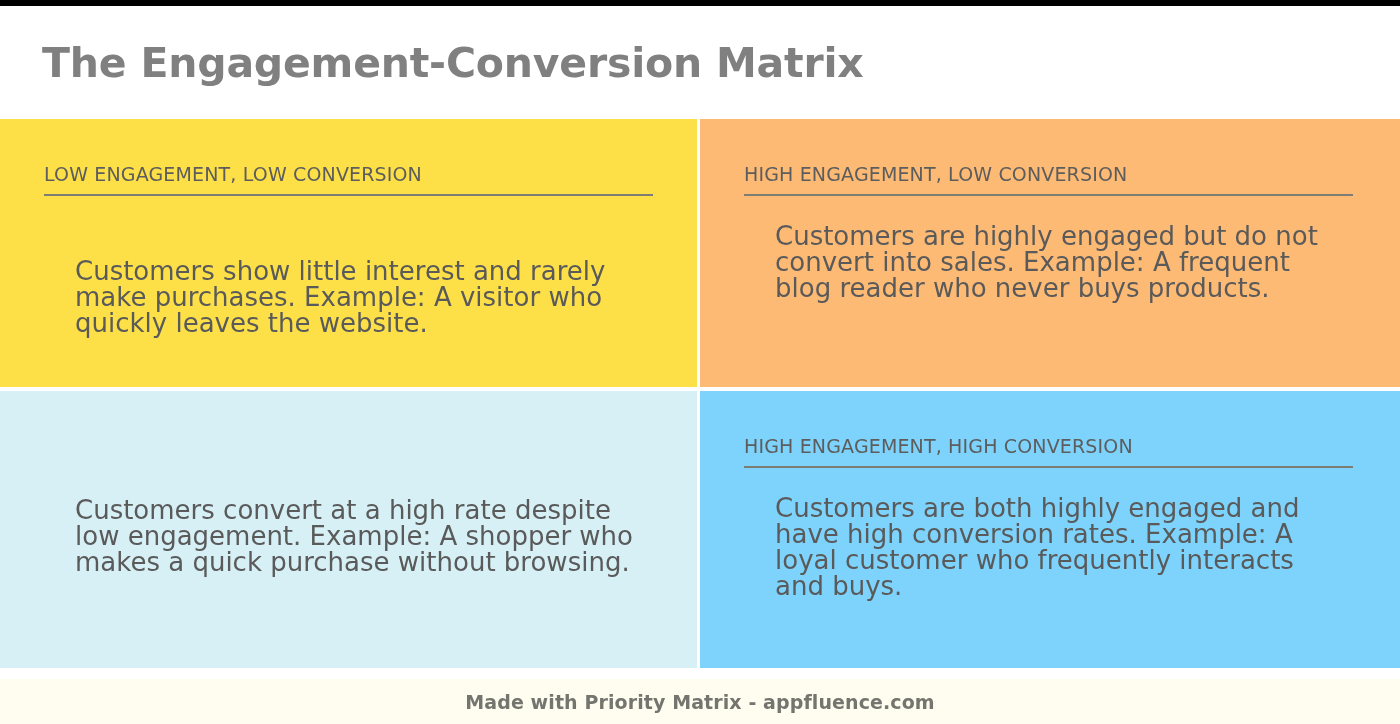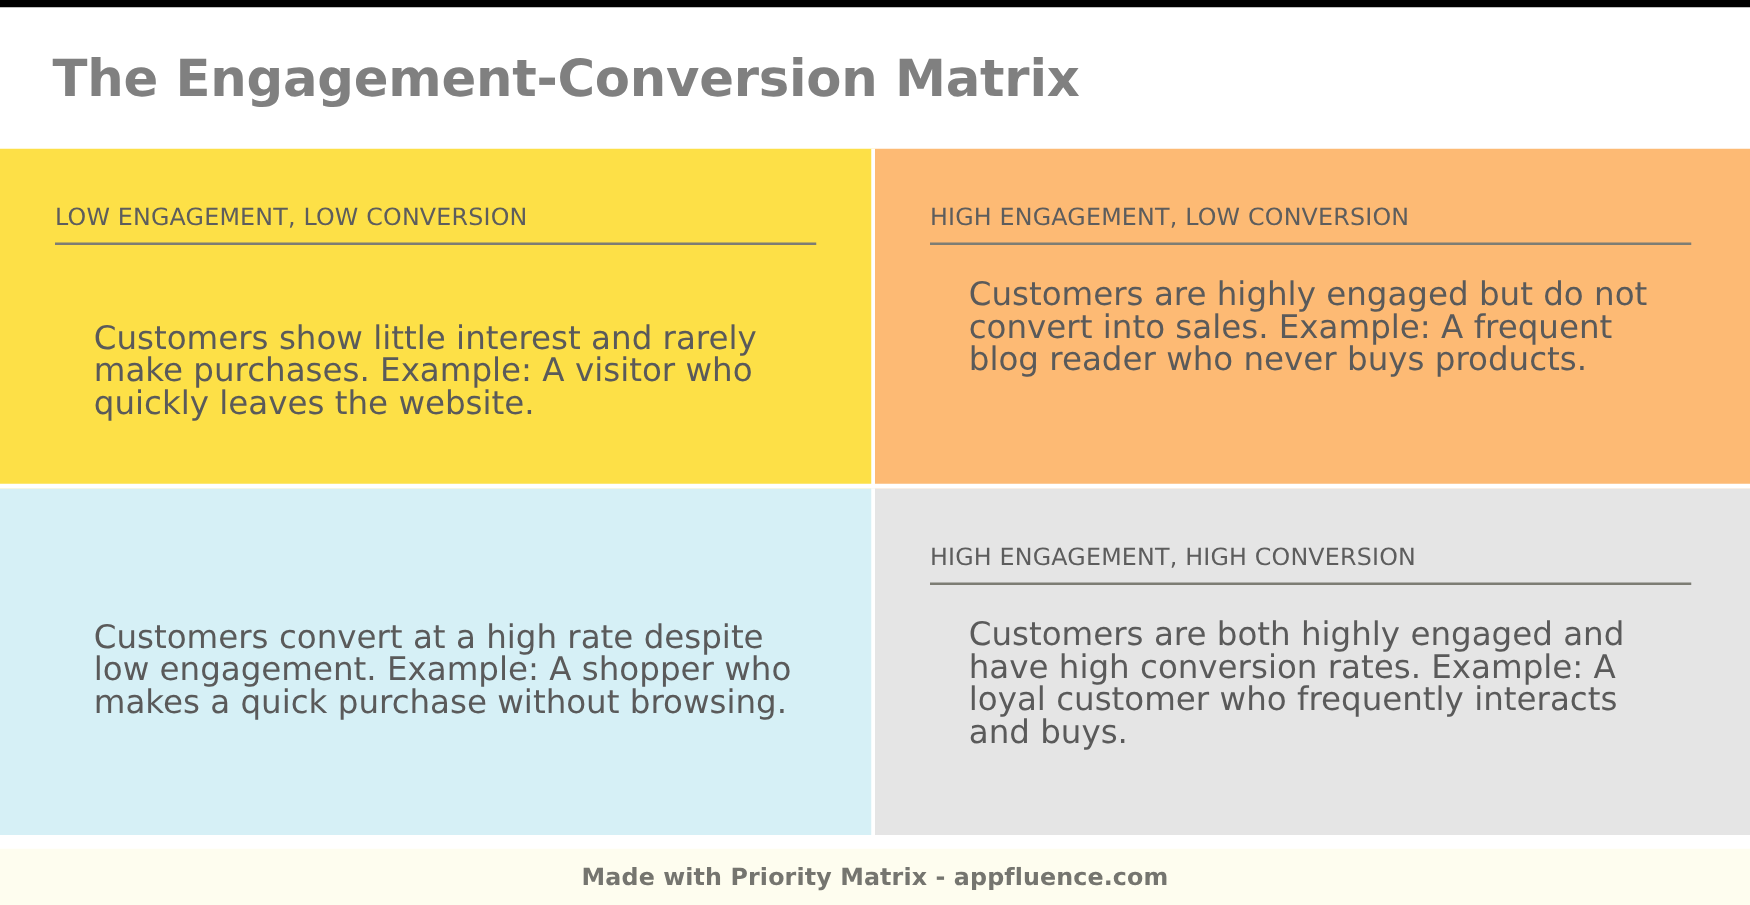--- a/index.html
+++ b/index.html
@@ -55,21 +55,21 @@
 
   .quadrant {
     box-sizing: border-box;
     padding: 44px 44px 0 44px;
     overflow: hidden;
     position: relative;
   }
   .quadrant.q-tl { background: #fde047; border-right: 3px solid #ffffff; border-bottom: 4px solid #ffffff; }
   .quadrant.q-tr { background: #fdba74; border-bottom: 4px solid #ffffff; }
   .quadrant.q-bl { background: #d6f0f6; border-right: 3px solid #ffffff; }
-  .quadrant.q-br { background: #e5e5e5; }
+  .quadrant.q-br { background: #7dd3fc; }
 
   .q-header {
     font-size: 19px;
     color: #5d5d5d;
     letter-spacing: 0.15px;
     white-space: nowrap;
     padding-bottom: 9px;
     border-bottom: 2px solid #7d7d74;
     display: block;
   }

